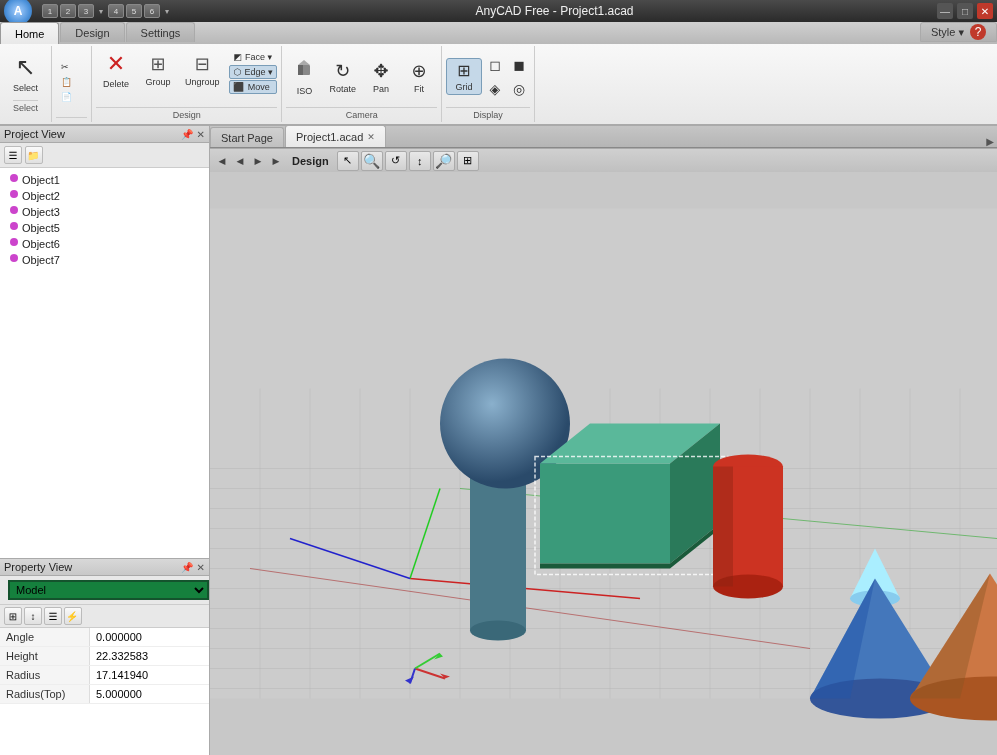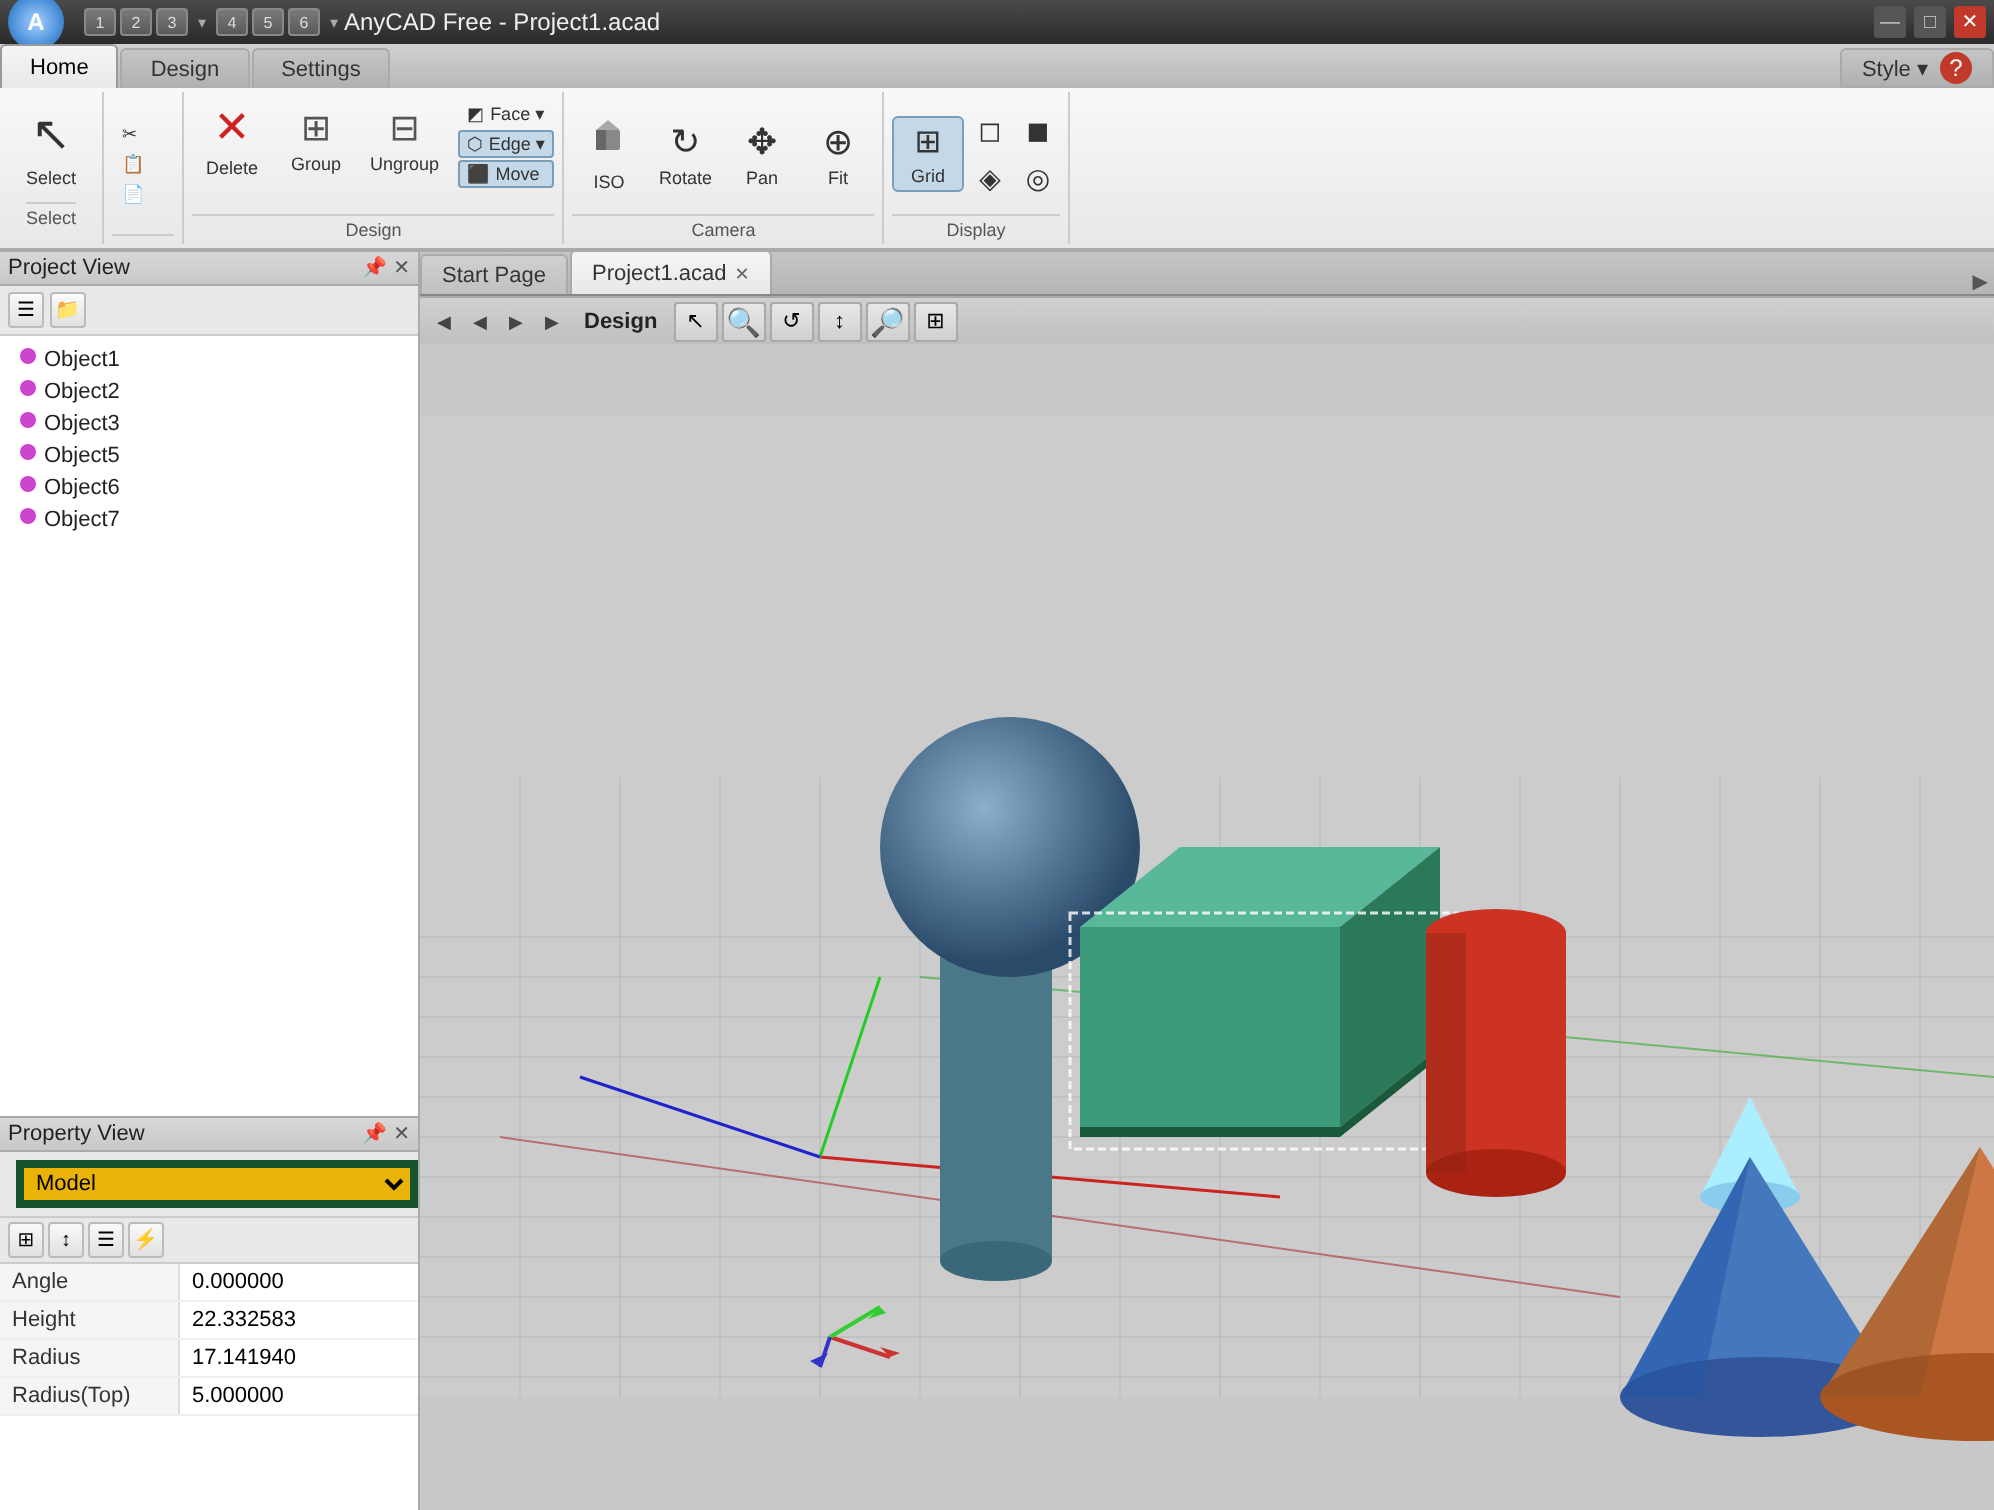--- a/index.html
+++ b/index.html
@@ -10,21 +10,21 @@
       height: 22px;
       background: linear-gradient(to bottom, #4a4a4a, #2a2a2a);
       display: flex;
       align-items: center;
       justify-content: space-between;
       padding: 0 4px;
       color: #ddd;
       font-size: 11px;
     }
     #titlebar-left { display: flex; align-items: center; gap: 2px; }
-    #titlebar-center { flex: 1; text-align: left; font-size: 12px; color: #eee; }
+    #titlebar-center { flex: 1; text-align: center; font-size: 12px; color: #eee; }
     #titlebar-right { display: flex; gap: 4px; align-items: center; }
     .title-btn {
       width: 16px; height: 16px; display: flex; align-items: center; justify-content: center;
       border-radius: 2px; font-size: 10px; color: #ccc; cursor: pointer;
     }
     .title-btn.close { background: #c0392b; color: white; }
     .title-btn.max { background: #555; }
     .title-btn.min { background: #555; }
 
     
@@ -42,21 +42,21 @@
     #ribbon {
       background: linear-gradient(to bottom, #f0f0f0, #ddd);
       border-bottom: 2px solid #aaa;
     }
 
     
     #ribbon-tabs {
       display: flex;
       background: linear-gradient(to bottom, #d0d0d0, #b8b8b8);
       height: 22px;
-      align-items: flex-end;
+      align-items: flex-start;
     }
     .ribbon-tab {
       padding: 2px 14px;
       height: 20px;
       display: flex;
       align-items: center;
       cursor: pointer;
       font-size: 11px;
       color: #333;
       border: 1px solid #aaa;
@@ -249,22 +249,22 @@
       border: 1px solid #bbb;
       border-radius: 2px;
       background: linear-gradient(to bottom, #fafafa, #e0e0e0);
       cursor: pointer;
       font-size: 10px;
     }
     .property-select {
       width: 100%;
       margin: 2px 4px;
       font-size: 11px;
-      border: 4px solid #14532d;
-      background: #eab308;
+      border: 2px solid #14532d;
+      background: #15803d;
       padding: 1px 2px;
     }
     .property-table {
       flex: 1;
       overflow-y: auto;
       background: white;
     }
     .prop-row {
       display: flex;
       border-bottom: 1px solid #eee;

